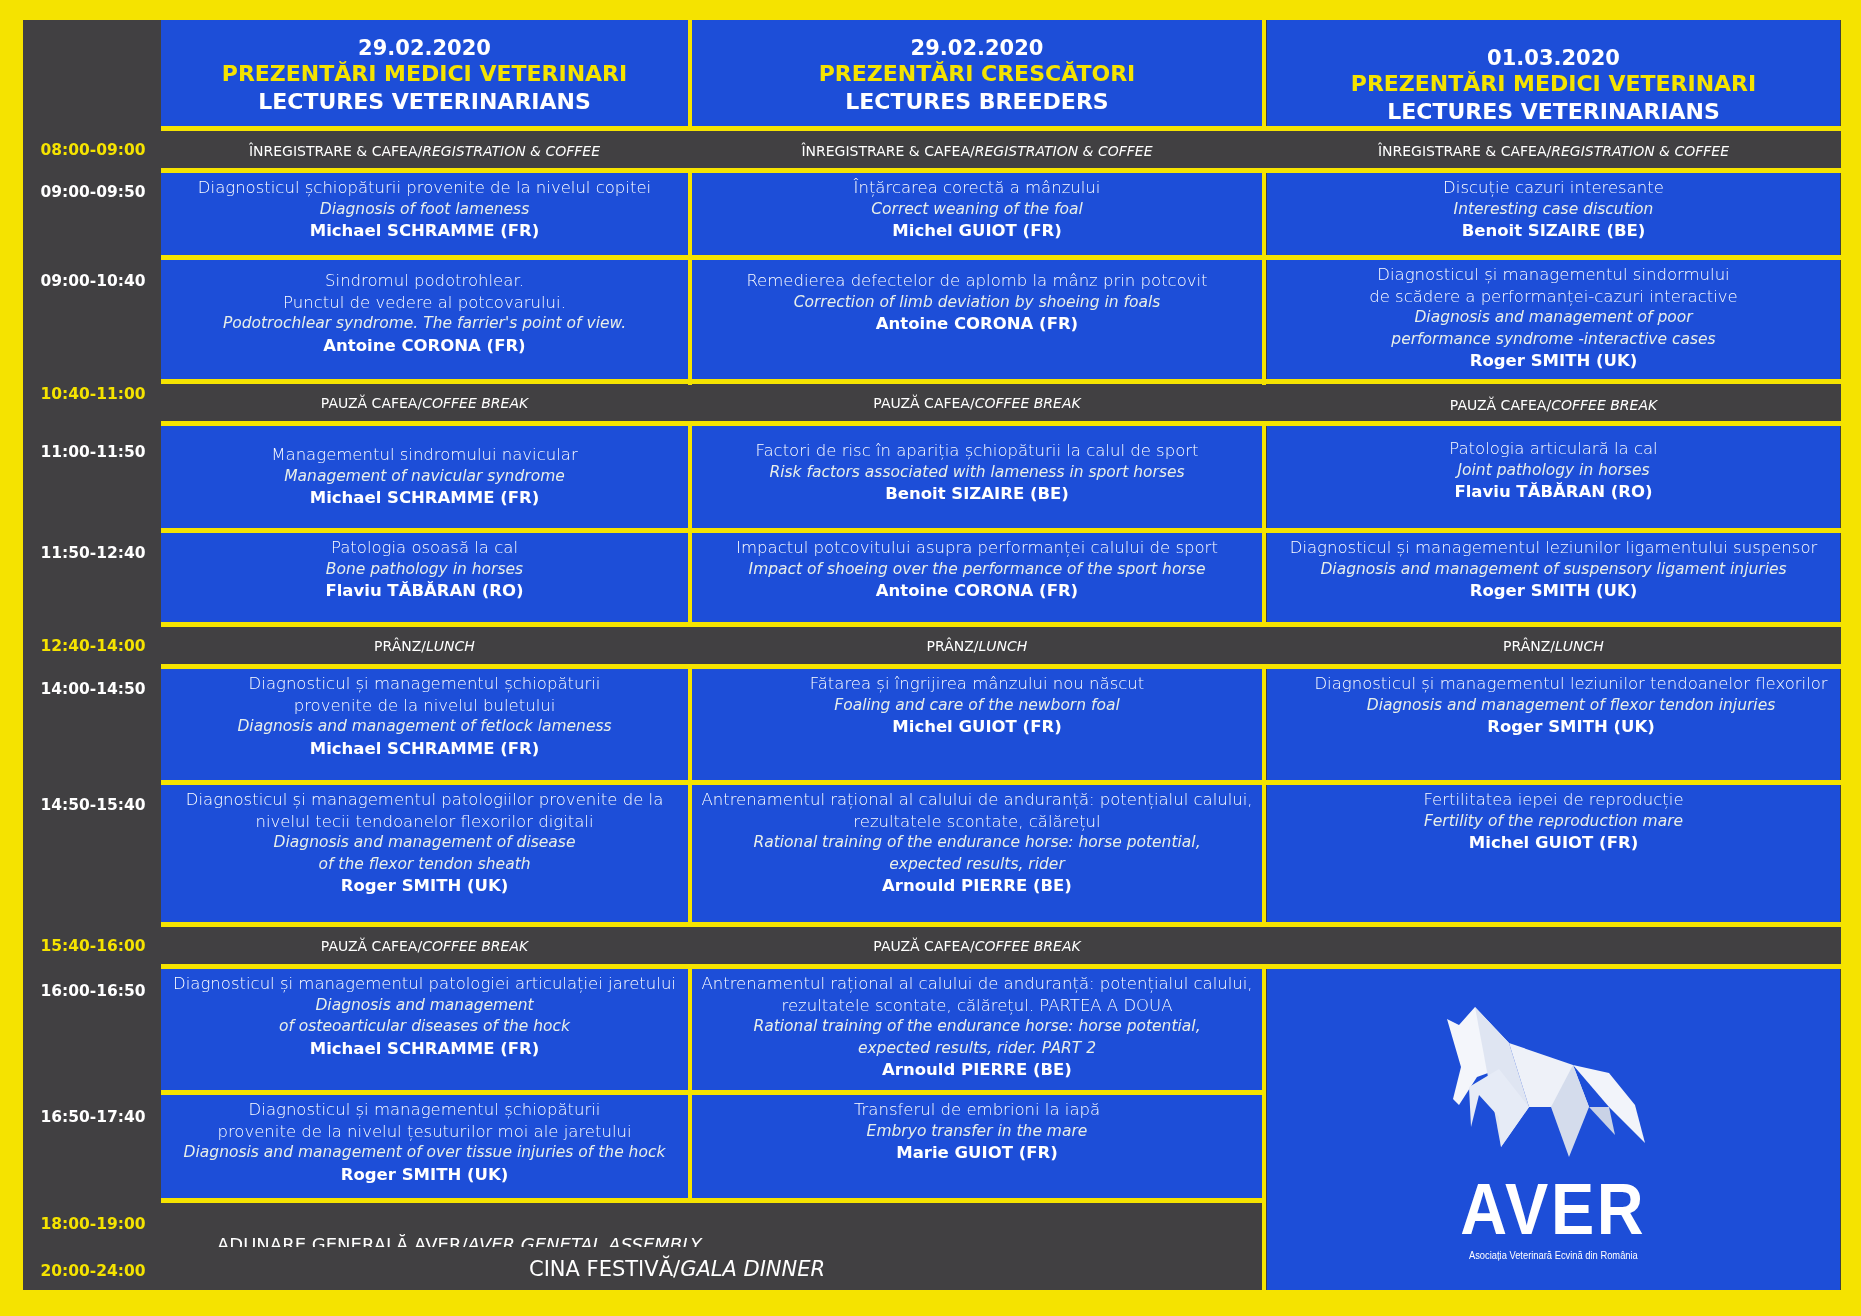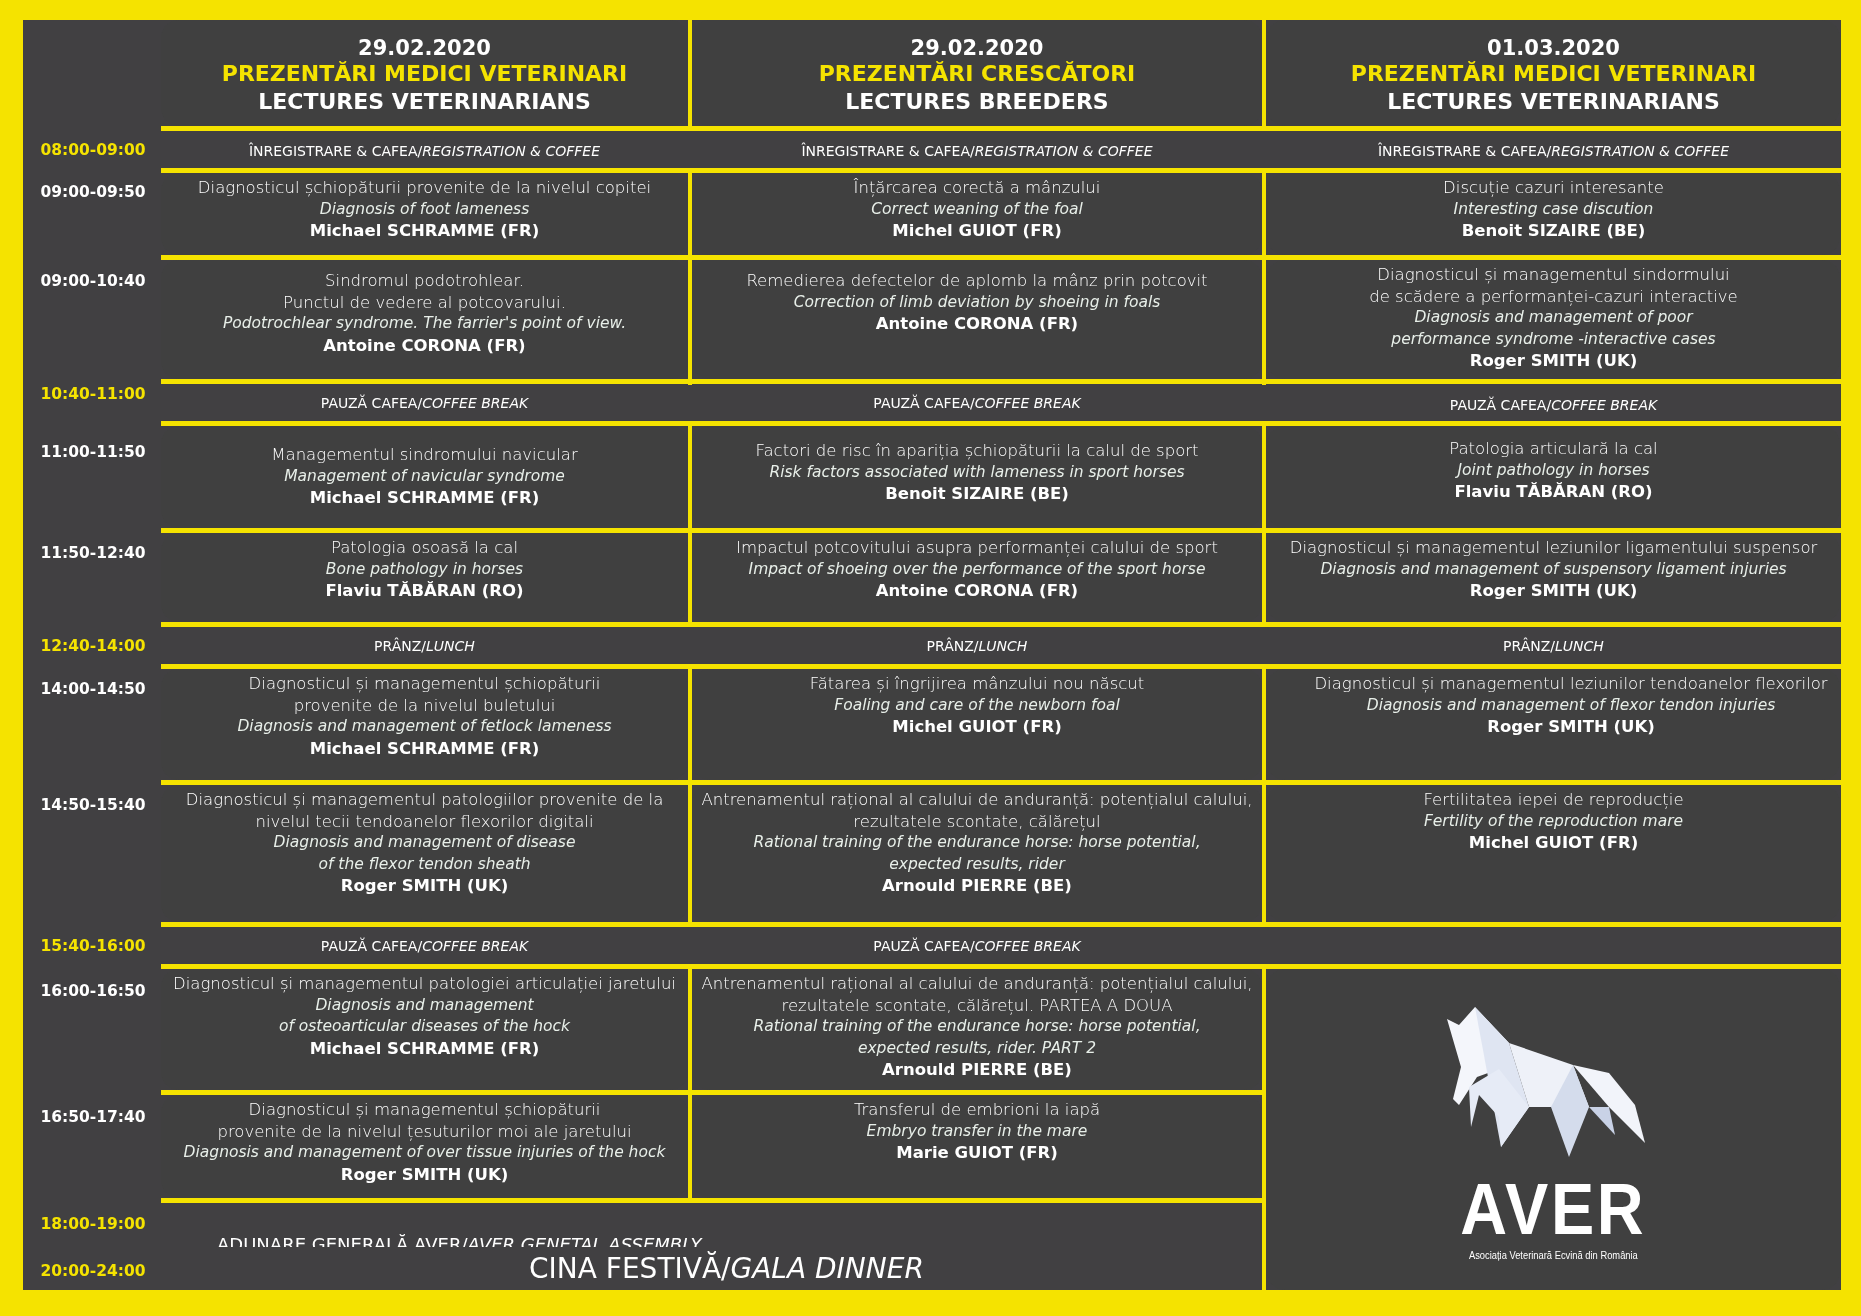--- a/index.html
+++ b/index.html
@@ -1,20 +1,20 @@
 <!DOCTYPE html>
 <html><head>
 <meta charset="utf-8">
 <style>
   html,body{margin:0;padding:0;}
   body{width:1861px;height:1316px;background:#f5e300;position:relative;overflow:hidden;
        font-family:"DejaVu Sans","Liberation Sans",sans-serif;}
   .panel{position:absolute;left:23px;top:20px;width:1818px;height:1270px;background:#414042;}
-  .cell{position:absolute;box-sizing:border-box;background:#404040;color:#fff;text-align:center;
-        display:flex;flex-direction:column;align-items:center;justify-content:flex-start;padding-top:4px;border-radius:18px;}
+  .cell{position:absolute;box-sizing:border-box;background:#1d4ed8;color:#fff;text-align:center;
+        display:flex;flex-direction:column;align-items:center;justify-content:flex-start;padding-top:4px;}
   .bar{position:absolute;box-sizing:border-box;background:#414042;color:#fff;text-align:center;
        display:flex;align-items:center;justify-content:center;font-size:14px;}
   .hl{position:absolute;background:#f5e300;height:5px;}
   .vl{position:absolute;background:#f5e300;width:4px;}
   .time{position:absolute;left:23px;width:140px;text-align:center;font-weight:bold;font-size:15.5px;color:#fff;}
   .time.y{color:#f5e300;}
   .hdr-date{font-weight:bold;font-size:21px;margin-top:12px;}
   .hdr-ro{font-weight:bold;font-size:22px;color:#f5e300;line-height:28px;}
   .hdr-en{font-weight:bold;font-size:22px;line-height:28px;}
   .ro{font-size:16.5px;line-height:21.5px;font-weight:300;}
@@ -32,21 +32,21 @@
 <div class="cell" style="left:161px;top:20px;width:527px;height:106px;">
   <div class="hdr-date">29.02.2020</div>
   <div class="hdr-ro">PREZENTĂRI MEDICI VETERINARI</div>
   <div class="hdr-en">LECTURES VETERINARIANS</div>
 </div>
 <div class="cell" style="left:692px;top:20px;width:570px;height:106px;">
   <div class="hdr-date">29.02.2020</div>
   <div class="hdr-ro">PREZENTĂRI CRESCĂTORI</div>
   <div class="hdr-en">LECTURES BREEDERS</div>
 </div>
-<div class="cell" style="left:1267px;top:20px;width:573px;height:106px;">
+<div class="cell" style="left:1267px;top:20px;width:573px;height:106px;justify-content:flex-end;">
   <div class="hdr-date">01.03.2020</div>
   <div class="hdr-ro">PREZENTĂRI MEDICI VETERINARI</div>
   <div class="hdr-en">LECTURES VETERINARIANS</div>
 </div>
 
 <div class="hl" style="left:161px;top:126px;width:1680px;"></div>
 <div class="hl" style="left:161px;top:168px;width:1680px;"></div>
 <div class="hl" style="left:161px;top:255px;width:1680px;"></div>
 <div class="hl" style="left:161px;top:379px;width:1680px;"></div>
 <div class="hl" style="left:161px;top:421px;width:1680px;"></div>
@@ -251,21 +251,21 @@
   <div class="ro">Transferul de embrioni la iapă</div>
   <div class="en">Embryo transfer in the mare</div>
   <div class="sp">Marie GUIOT (FR)</div>
 </div>
 
 <div class="bar" style="left:161px;top:1225px;width:1101px;height:39px;justify-content:flex-start;padding-left:56px;font-size:18px;">
     <span>ADUNARE GENERALĂ AVER/</span>
     <i>AVER GENETAL ASSEMBLY</i>
   </div>
 
-<div class="bar" style="left:161px;top:1247px;width:1101px;height:43px;justify-content:flex-start;padding-left:368px;font-size:28px;">
+<div class="bar" style="left:161px;top:1247px;width:1101px;height:43px;justify-content:flex-start;padding-left:368px;font-size:21px;">
     <span>CINA FESTIVĂ/</span>
     <i>GALA DINNER</i>
   </div>
 
 <div class="vl" style="left:688px;top:20px;height:106px;"></div>
 <div class="vl" style="left:1262px;top:20px;height:106px;"></div>
 <div class="vl" style="left:688px;top:168px;height:217px;"></div>
 <div class="vl" style="left:1262px;top:168px;height:217px;"></div>
 <div class="vl" style="left:688px;top:421px;height:206px;"></div>
 <div class="vl" style="left:1262px;top:421px;height:206px;"></div>

